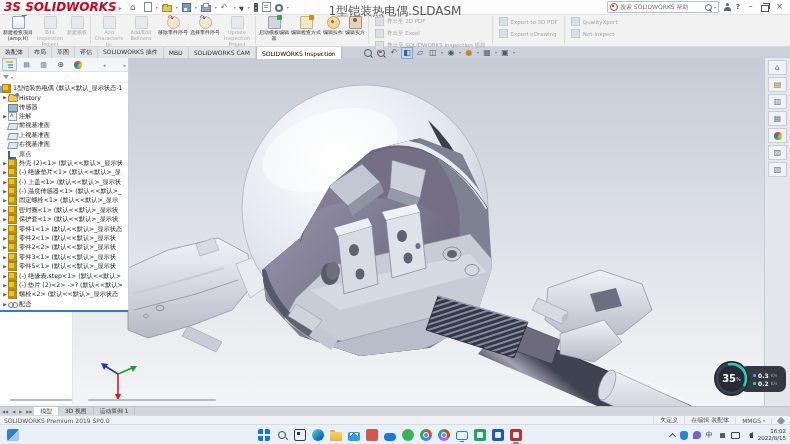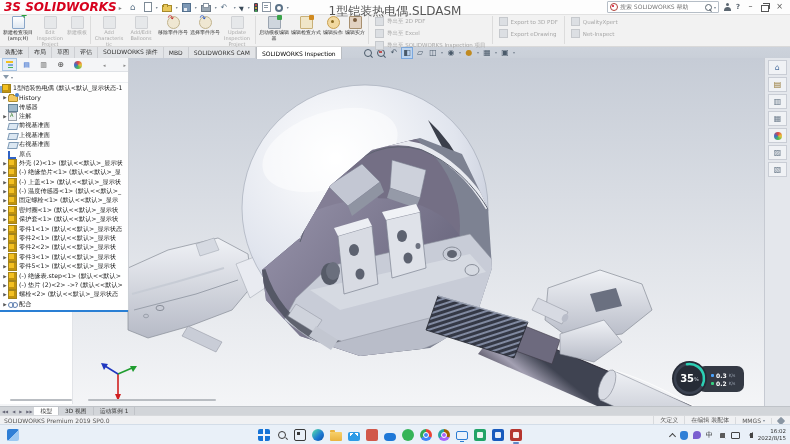--- a/index.html
+++ b/index.html
@@ -125,21 +125,21 @@
   .ic-origin{width:6px;height:6px;border-left:2px solid #2f62c4;border-bottom:2px solid #2f62c4}
   .ic-sensor{width:8px;height:6px;background:#9fb9cb;border:1px solid #5f7f95}
   .ic-mates{width:10px;height:7px;position:relative}
   .ic-mates::before,.ic-mates::after{content:"";position:absolute;width:4px;height:4px;border:1.3px solid #5a7cae;border-radius:50%;top:0;left:0}
   .ic-mates::after{left:4px}
   #psplit{position:absolute;left:0;top:252px;width:128px;height:2px;background:#2a7fd4}
   #plower{position:absolute;left:0;top:254px;width:72px;height:92px;background:#fff;border-right:1px solid #e2e4e8}
   .grip{position:absolute;height:2px;background:#b9bdc2;border-radius:1px}
 
   
-  #net{position:absolute;left:672px;top:303px;width:74px;height:37px;z-index:20}
+  #net{position:absolute;left:714px;top:303px;width:74px;height:37px;z-index:20}
   #net-pill{position:absolute;left:26px;top:5px;width:46px;height:26px;background:rgba(38,43,54,.93);border-radius:7px;display:flex;flex-direction:column;justify-content:center;gap:1px;padding-left:13px;box-sizing:border-box}
   #net-circle{position:absolute;left:0;top:0;width:35px;height:35px;border-radius:50%;background:#262b36;display:flex;align-items:center;justify-content:center}
   #net-circle svg{position:absolute;left:0;top:0}
   .net-val{font-size:10px;font-weight:bold;color:#fff;z-index:2}
   .net-unit{font-size:5px;color:#cfd5de;z-index:2}
   .nr{display:flex;align-items:center;gap:2px}
   .ndot{width:3px;height:3px;border-radius:1px;flex:none}
   .nv{font-size:6px;color:#fff;font-weight:bold}
   .nu{font-size:4.5px;color:#97a0ad}
 

